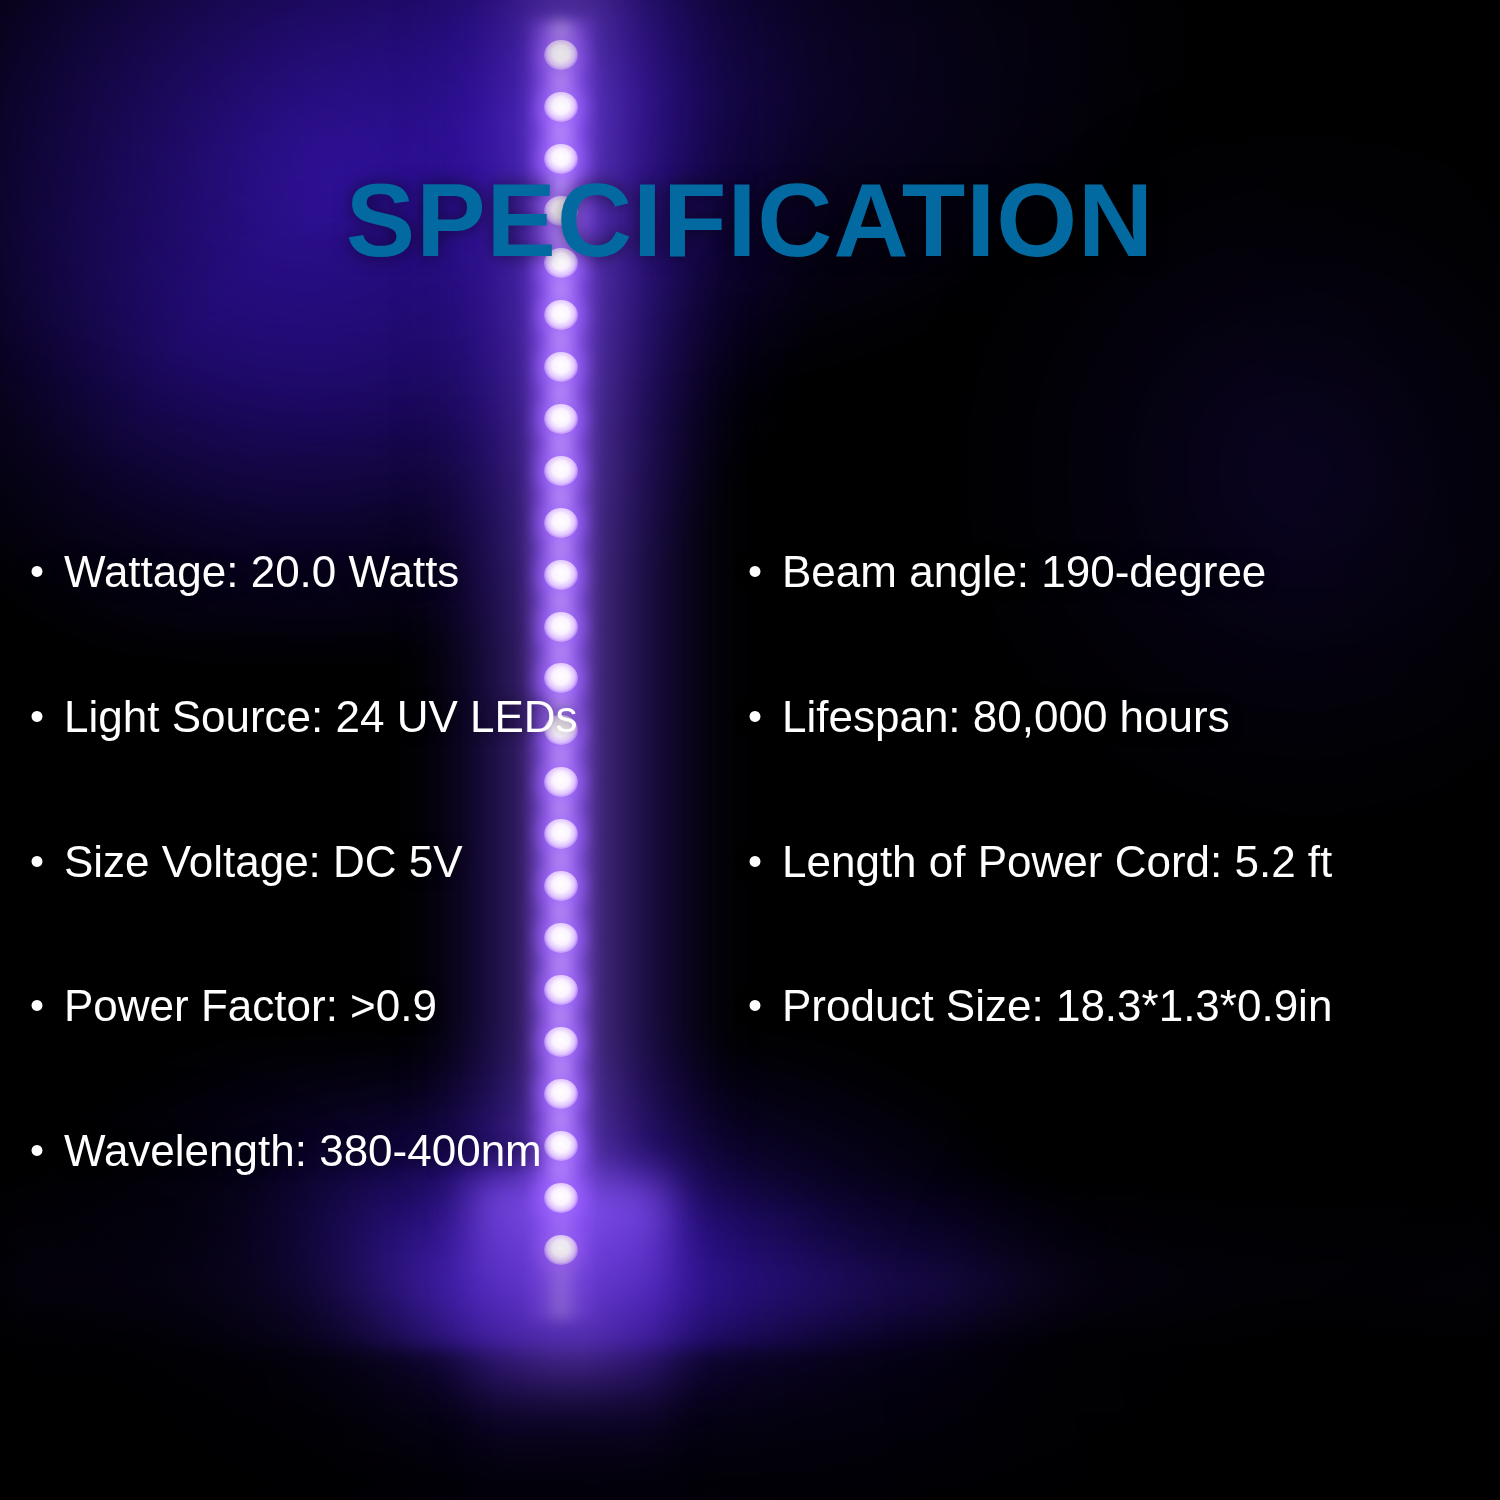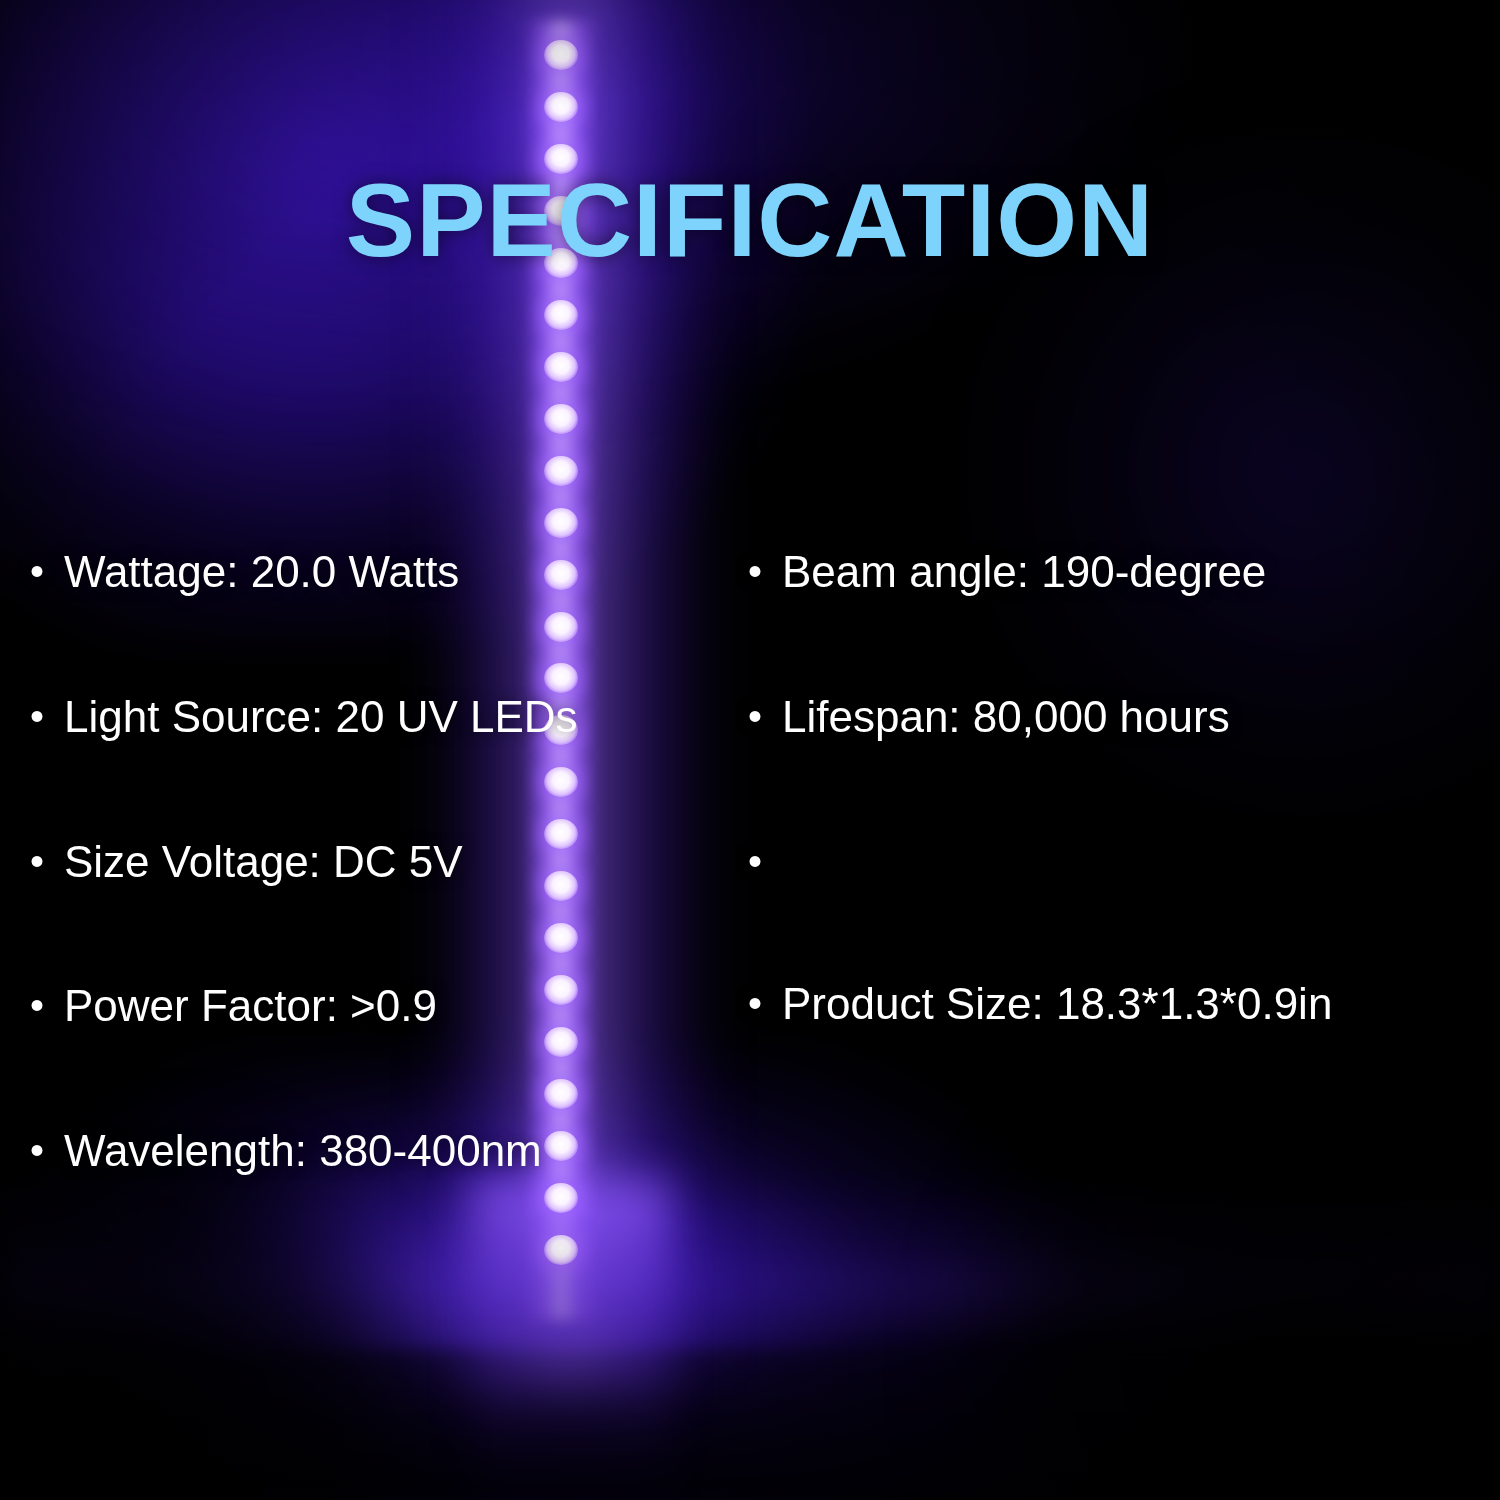--- a/index.html
+++ b/index.html
@@ -215,21 +215,21 @@
     position: absolute;
     inset: 0;
   }
 
   #title {
     position: absolute;
     left: 0;
     top: 168px;
     width: 1500px;
     text-align: center;
-    color: #7dd3fc;
+    color: #0369a1;
     font-size: 104px;
     font-weight: bold;
     letter-spacing: 1px;
     line-height: 1;
     text-shadow: 0 0 18px rgba(0,0,0,0.55);
   }
 
   .spec-col {
     position: absolute;
     color: #ffffff;
@@ -323,21 +323,21 @@
 
     <div id="title">SPECIFICATION</div>
 
     <div class="spec-col" id="col-left">
       <div class="spec-item">
         <span class="bullet">•</span>
         <span class="spec-text">Wattage: 20.0 Watts</span>
       </div>
       <div class="spec-item">
         <span class="bullet">•</span>
-        <span class="spec-text">Light Source: 20 UV LEDs</span>
+        <span class="spec-text">Light Source: 24 UV LEDs</span>
       </div>
       <div class="spec-item">
         <span class="bullet">•</span>
         <span class="spec-text">Size Voltage: DC 5V</span>
       </div>
       <div class="spec-item">
         <span class="bullet">•</span>
         <span class="spec-text">Power Factor: &gt;0.9</span>
       </div>
       <div class="spec-item">
@@ -350,20 +350,21 @@
       <div class="spec-item">
         <span class="bullet">•</span>
         <span class="spec-text">Beam angle: 190-degree</span>
       </div>
       <div class="spec-item">
         <span class="bullet">•</span>
         <span class="spec-text">Lifespan: 80,000 hours</span>
       </div>
       <div class="spec-item">
         <span class="bullet">•</span>
+        <span class="spec-text">Length of Power Cord: 5.2 ft</span>
       </div>
       <div class="spec-item">
         <span class="bullet">•</span>
         <span class="spec-text">Product Size: 18.3*1.3*0.9in</span>
       </div>
     </div>
 
   </div>
 </div>
 

